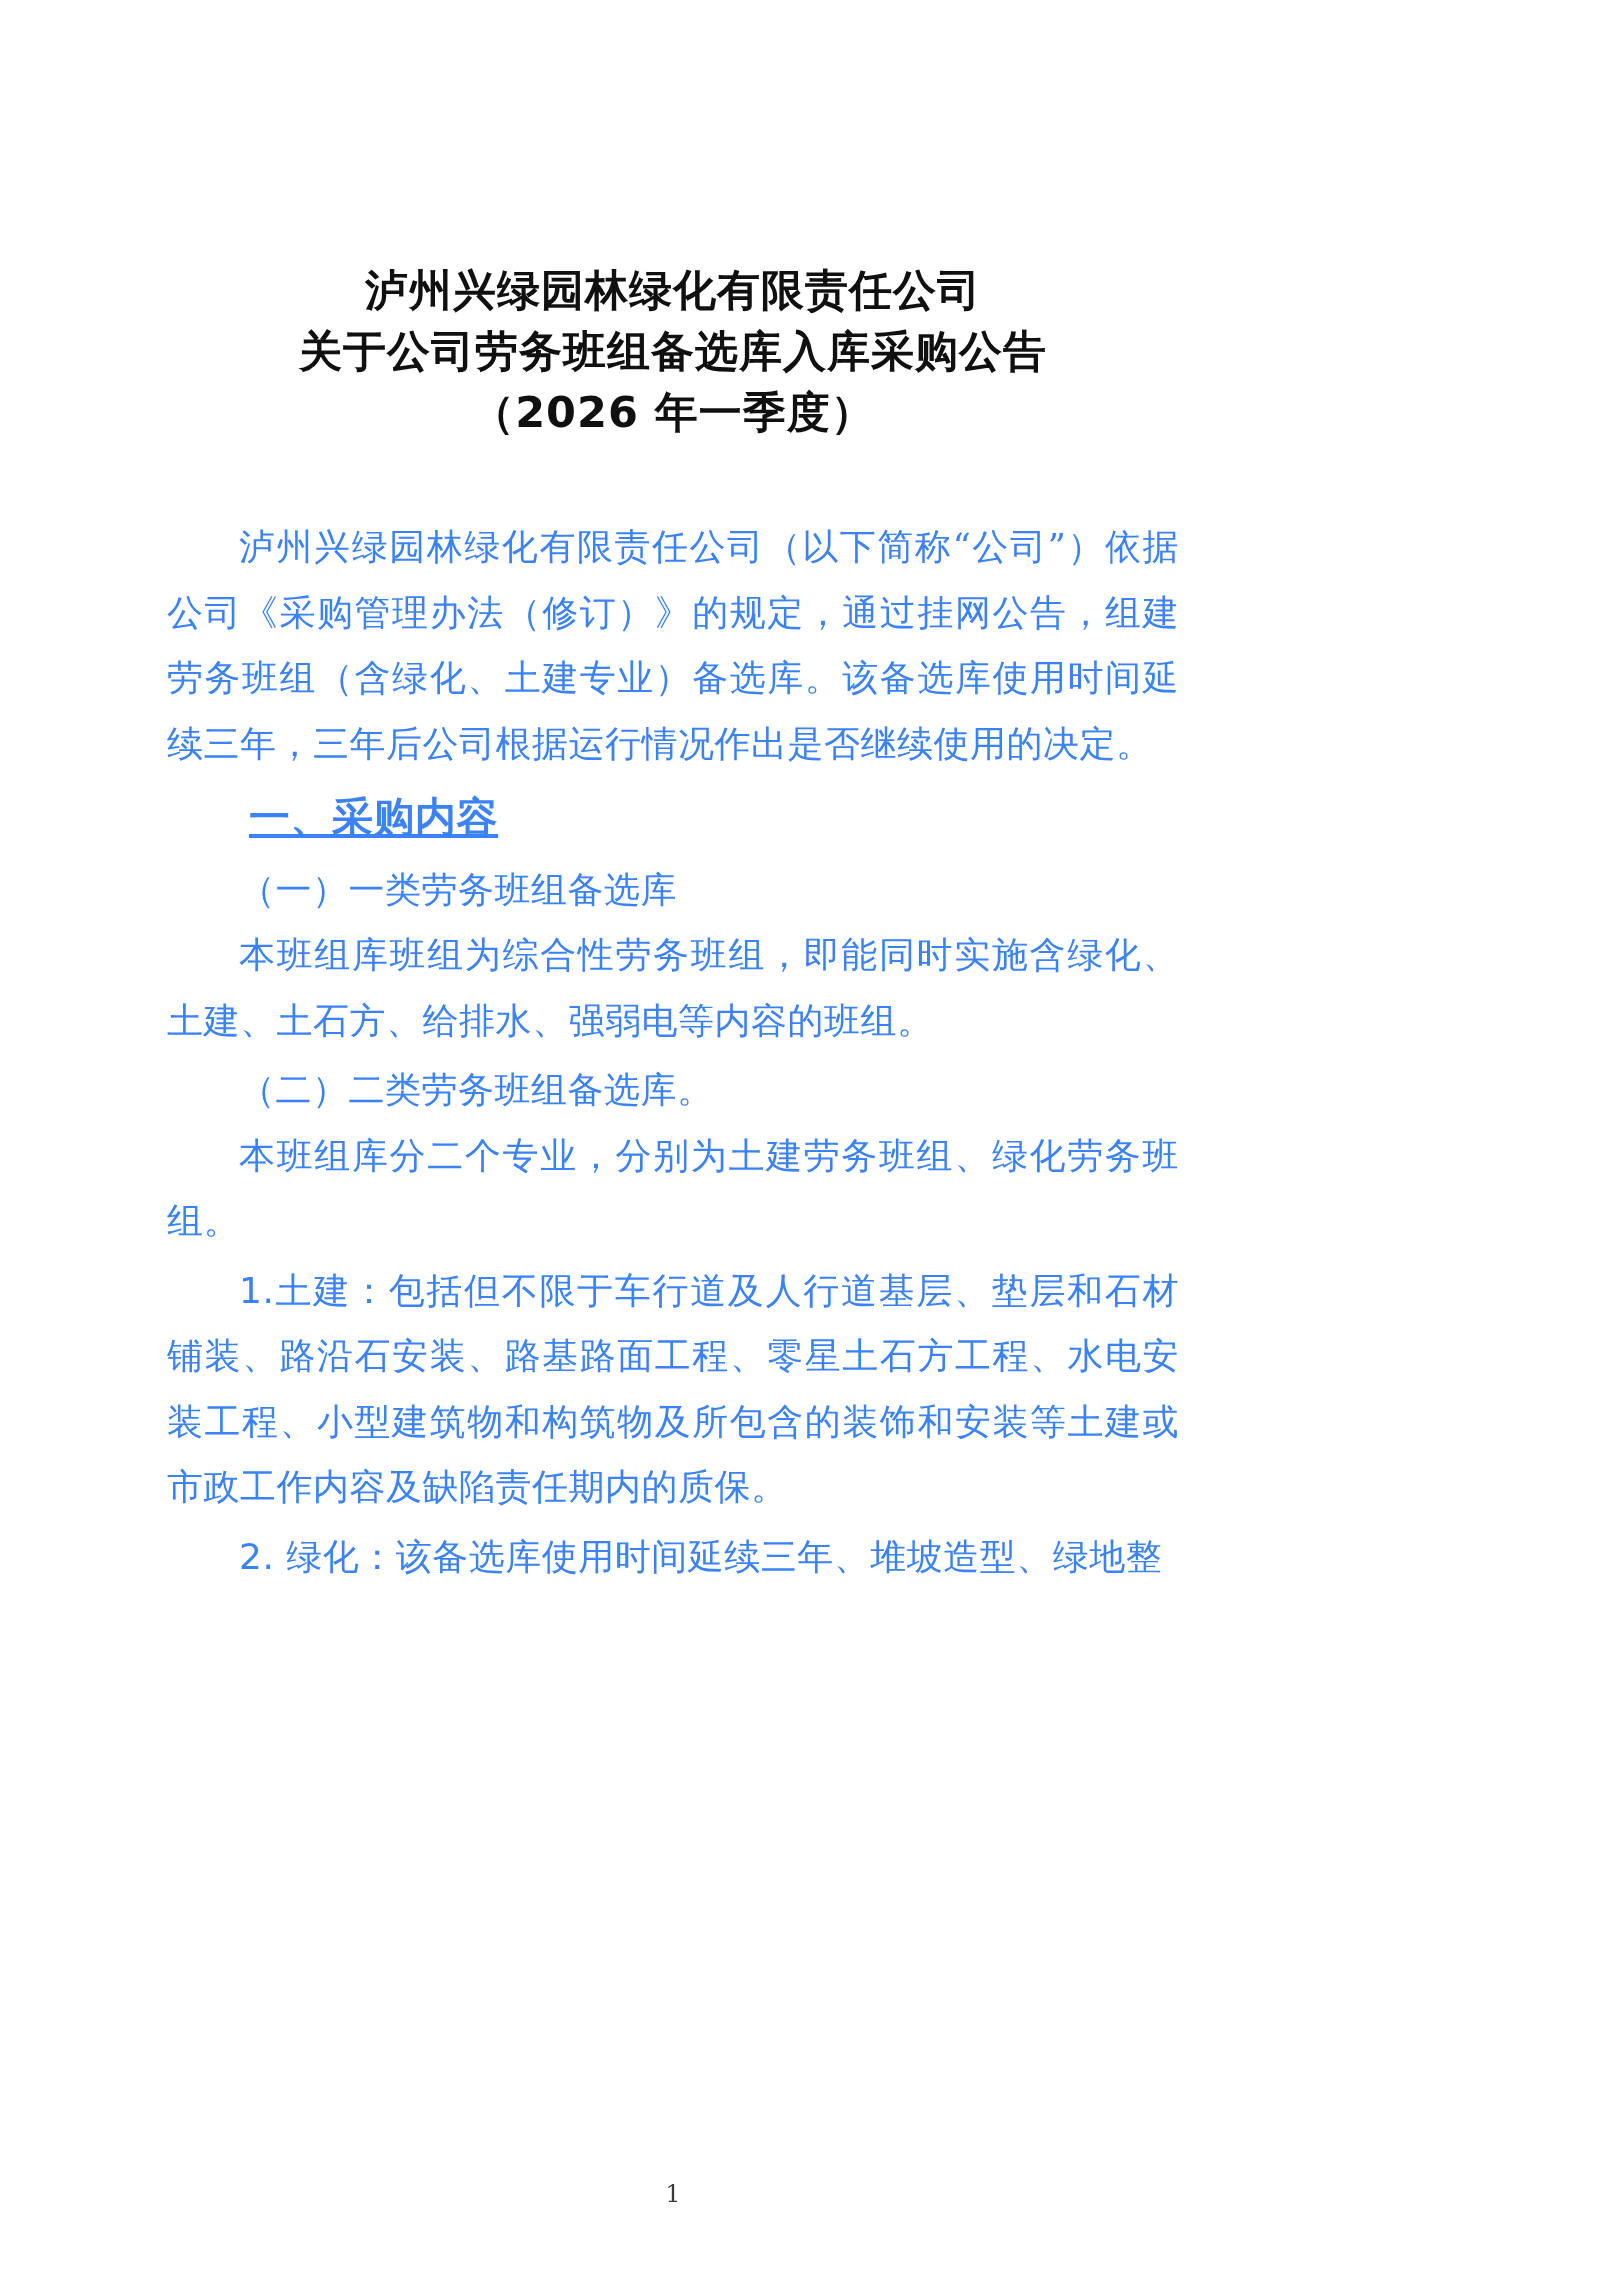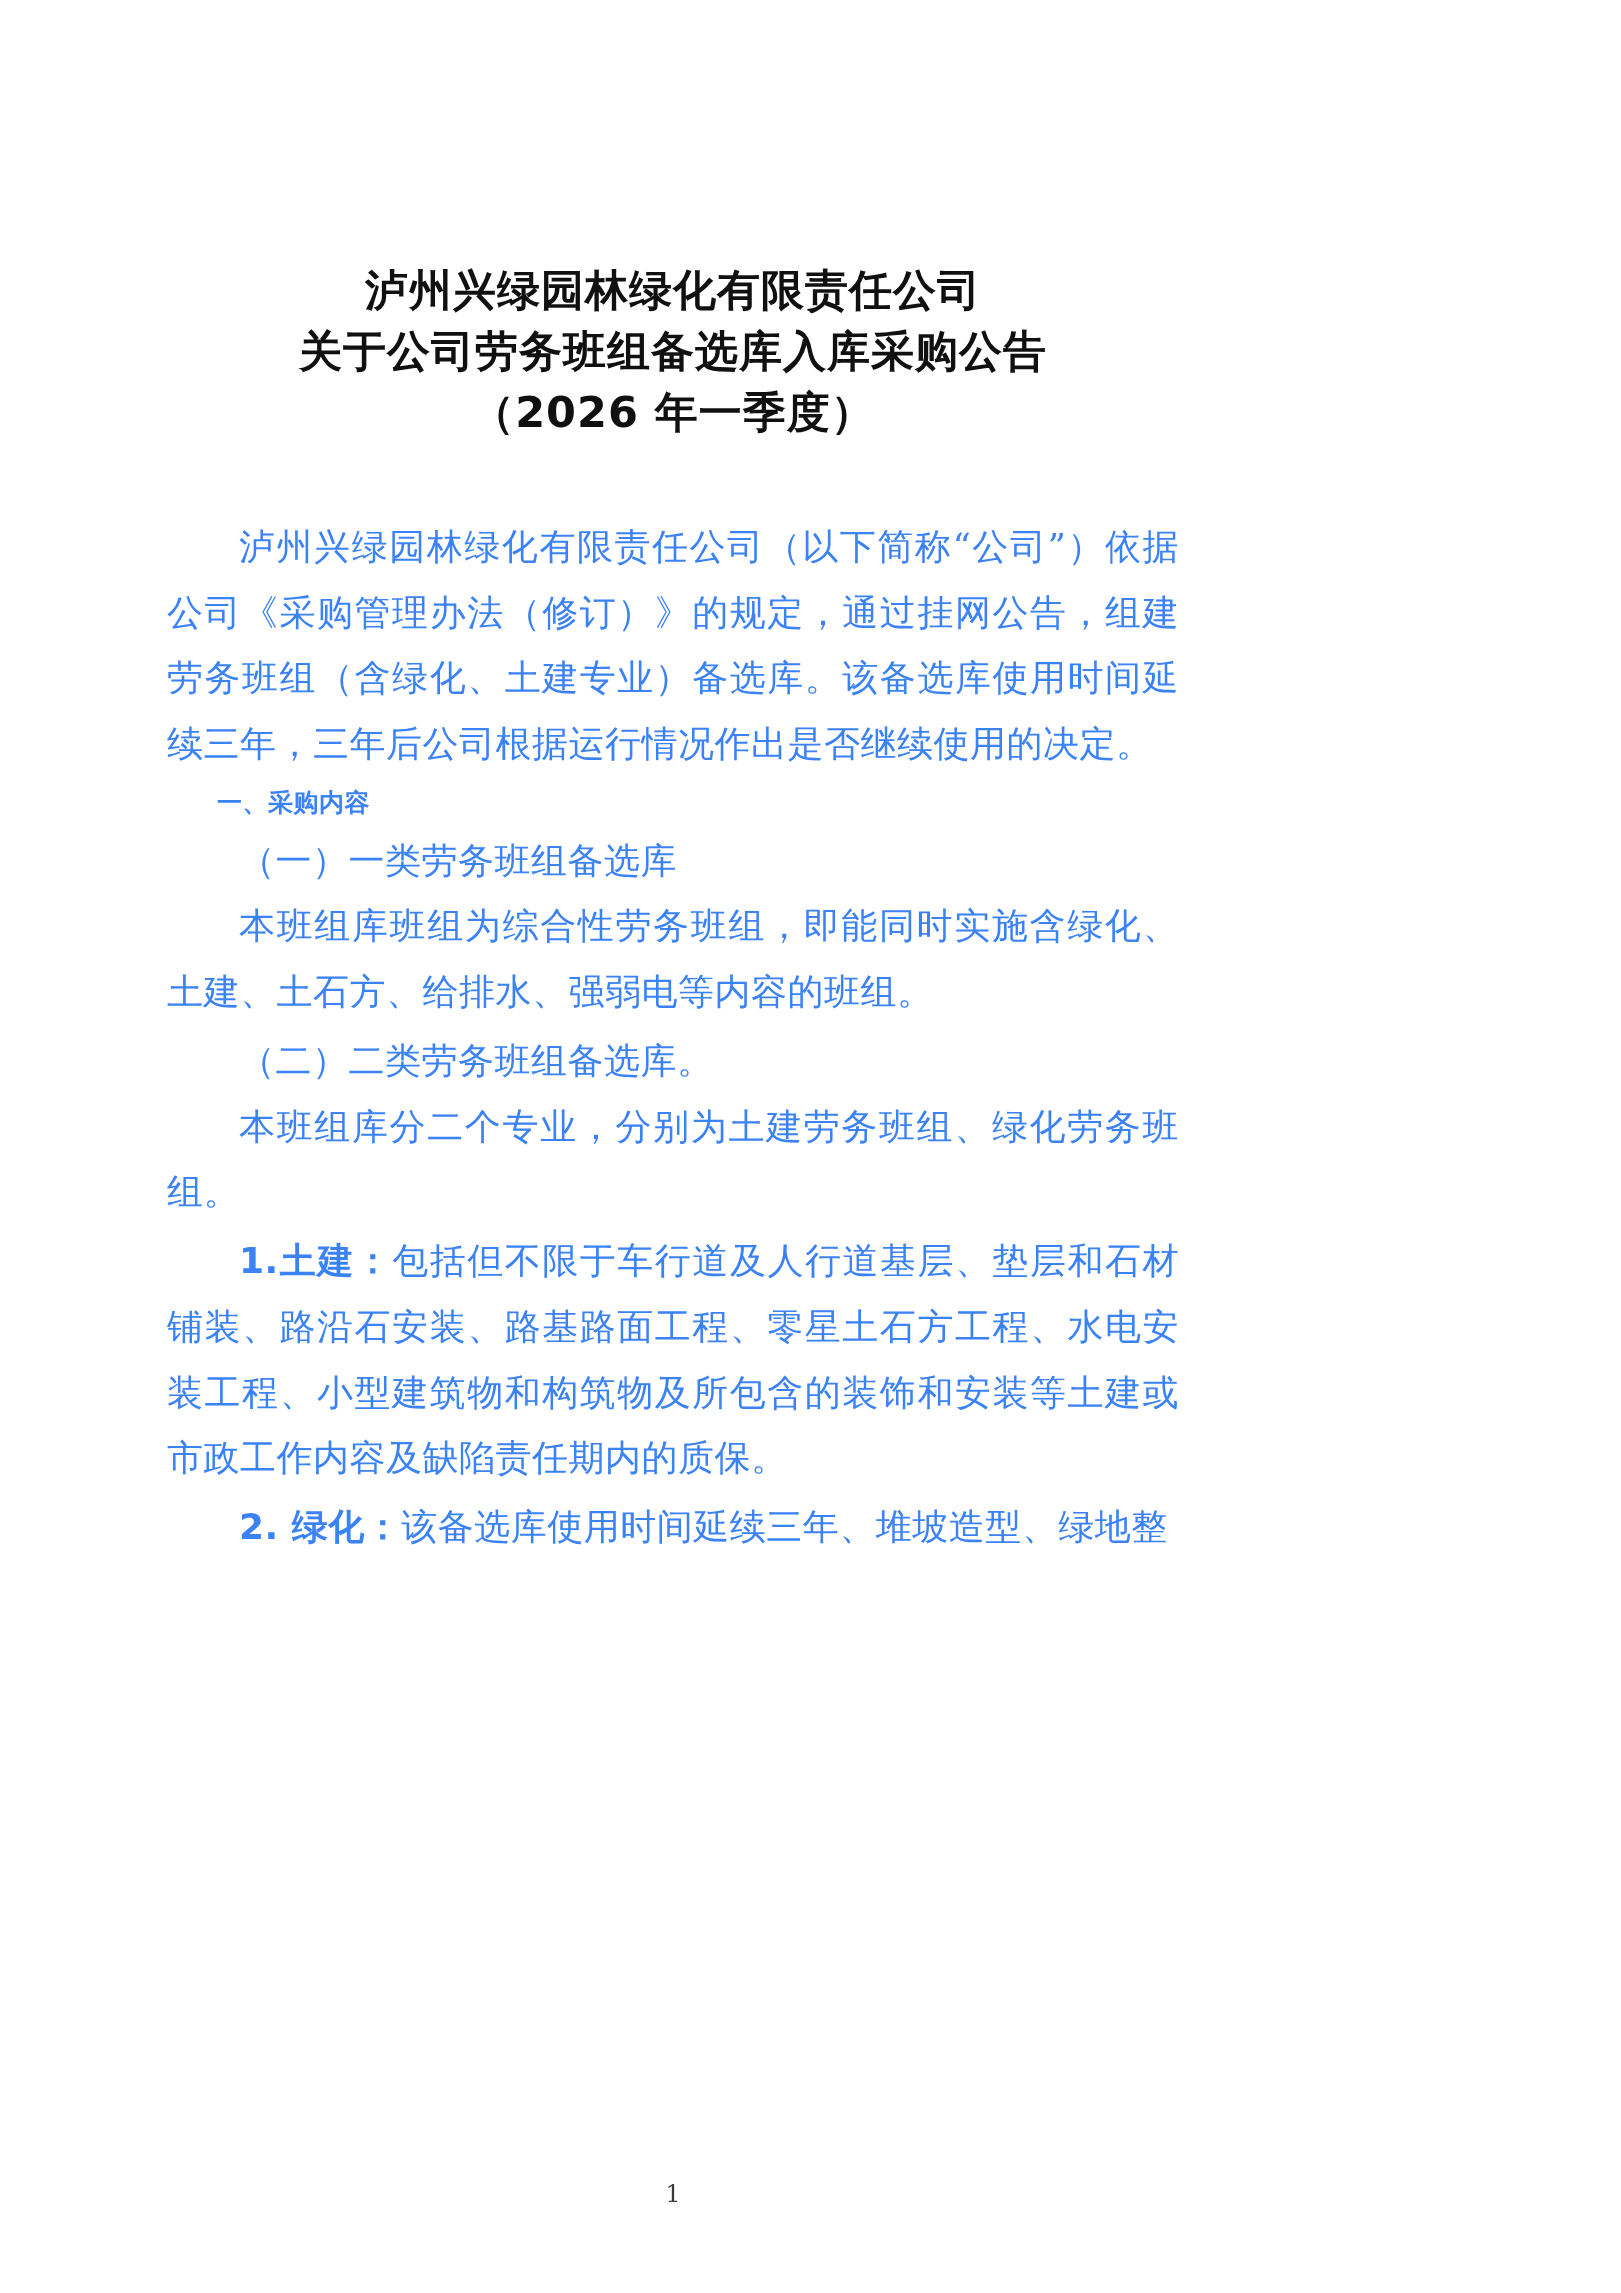--- a/index.html
+++ b/index.html
@@ -48,36 +48,37 @@
   }
   .para-tight {
     text-indent: 2em;
     margin: 0;
   }
   .heading {
     text-indent: 2em;
     margin: 2px 0 2px 0;
     font-family: "DejaVu Sans", "Liberation Sans", sans-serif;
     font-weight: bold;
-    font-size: 25px;
+    font-size: 41px;
     line-height: 1.82;
     letter-spacing: 0.5px;
+    text-decoration: underline;
   }
   .subheading {
     text-indent: 2em;
     margin: 0;
     font-family: "DejaVu Sans", "Liberation Sans", sans-serif;
     font-weight: bold;
     font-size: 36px;
     line-height: 1.82;
     letter-spacing: 0.5px;
   }
   .lead {
     font-family: "DejaVu Sans", "Liberation Sans", sans-serif;
-    font-weight: bold;
+    font-weight: normal;
   }
   .footer {
     position: absolute;
     left: 0;
     right: 0;
     bottom: 86px;
     text-align: center;
     font-size: 23.5px;
     color: #3a3a3a;
     font-family: "DejaVu Serif", "Liberation Serif", serif;

